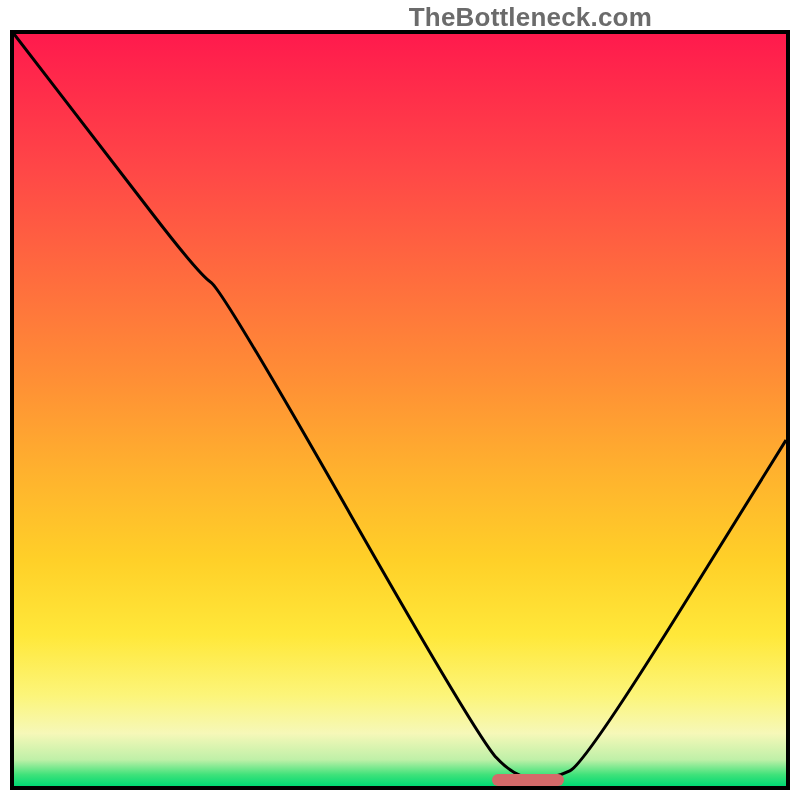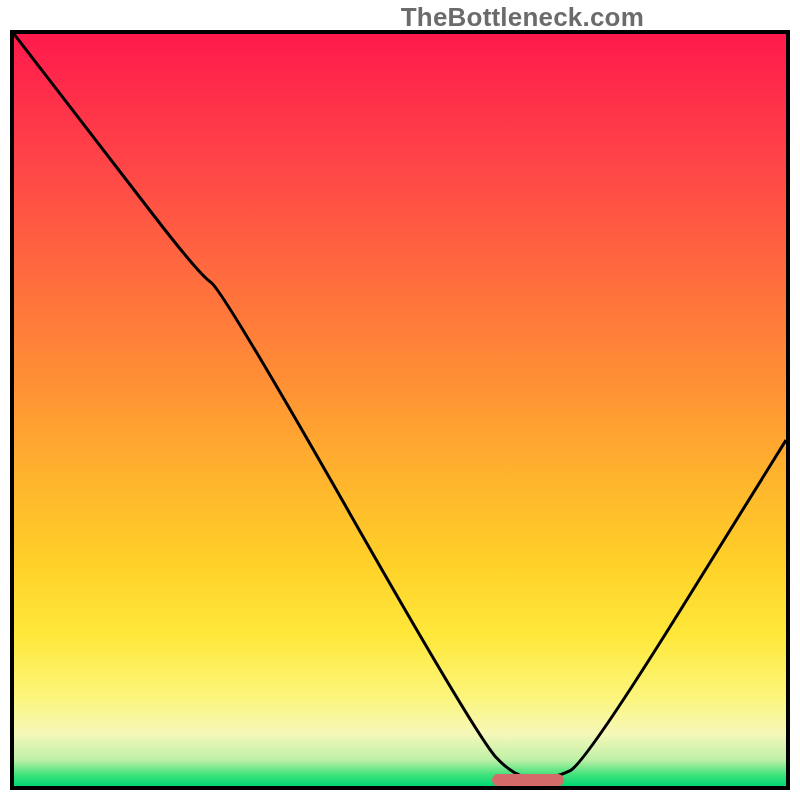--- a/index.html
+++ b/index.html
@@ -8,20 +8,21 @@
     width: 800px;
     height: 800px;
     background: #ffffff;
     font-family: Arial, Helvetica, sans-serif;
     overflow: hidden;
   }
   .frame {
     position: relative;
     width: 652px;
     height: 800px;
+    padding-left: 8px;
   }
   .watermark {
     position: absolute;
     top: 2px;
     right: 8px;
     font-size: 26px;
     font-weight: 600;
     color: #6b6b6b;
     letter-spacing: 0.2px;
     z-index: 10;

